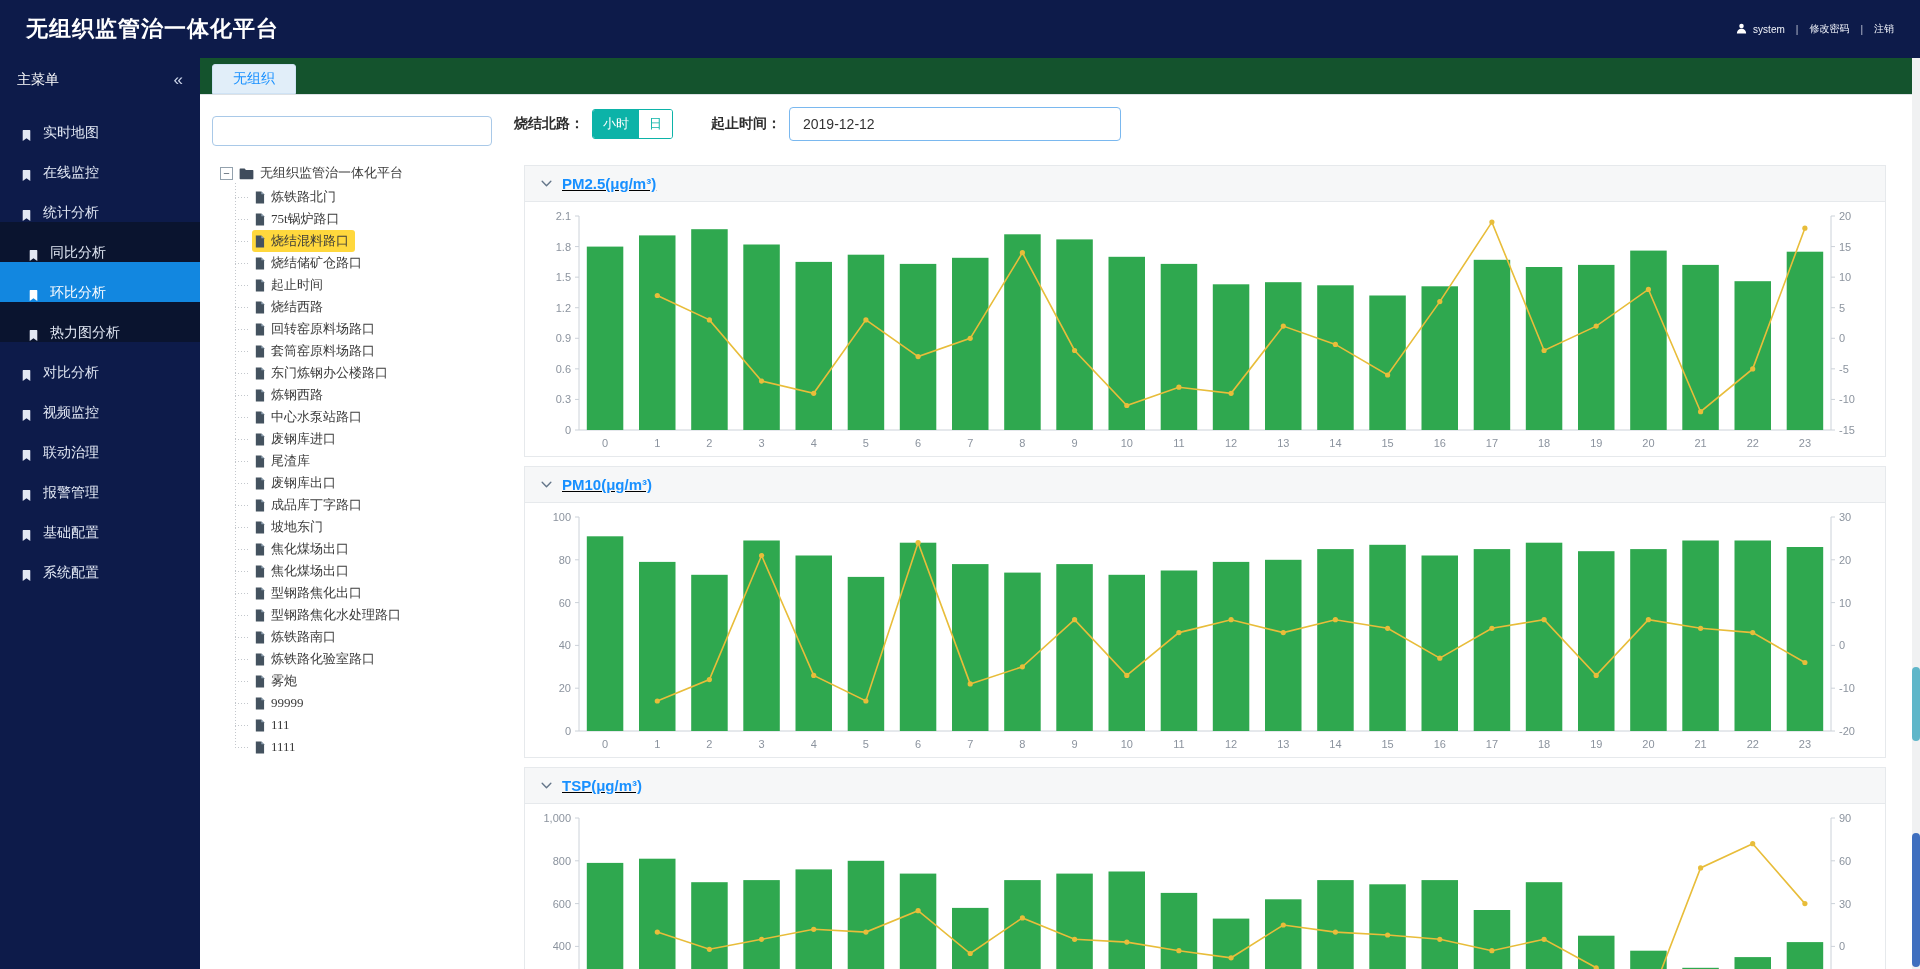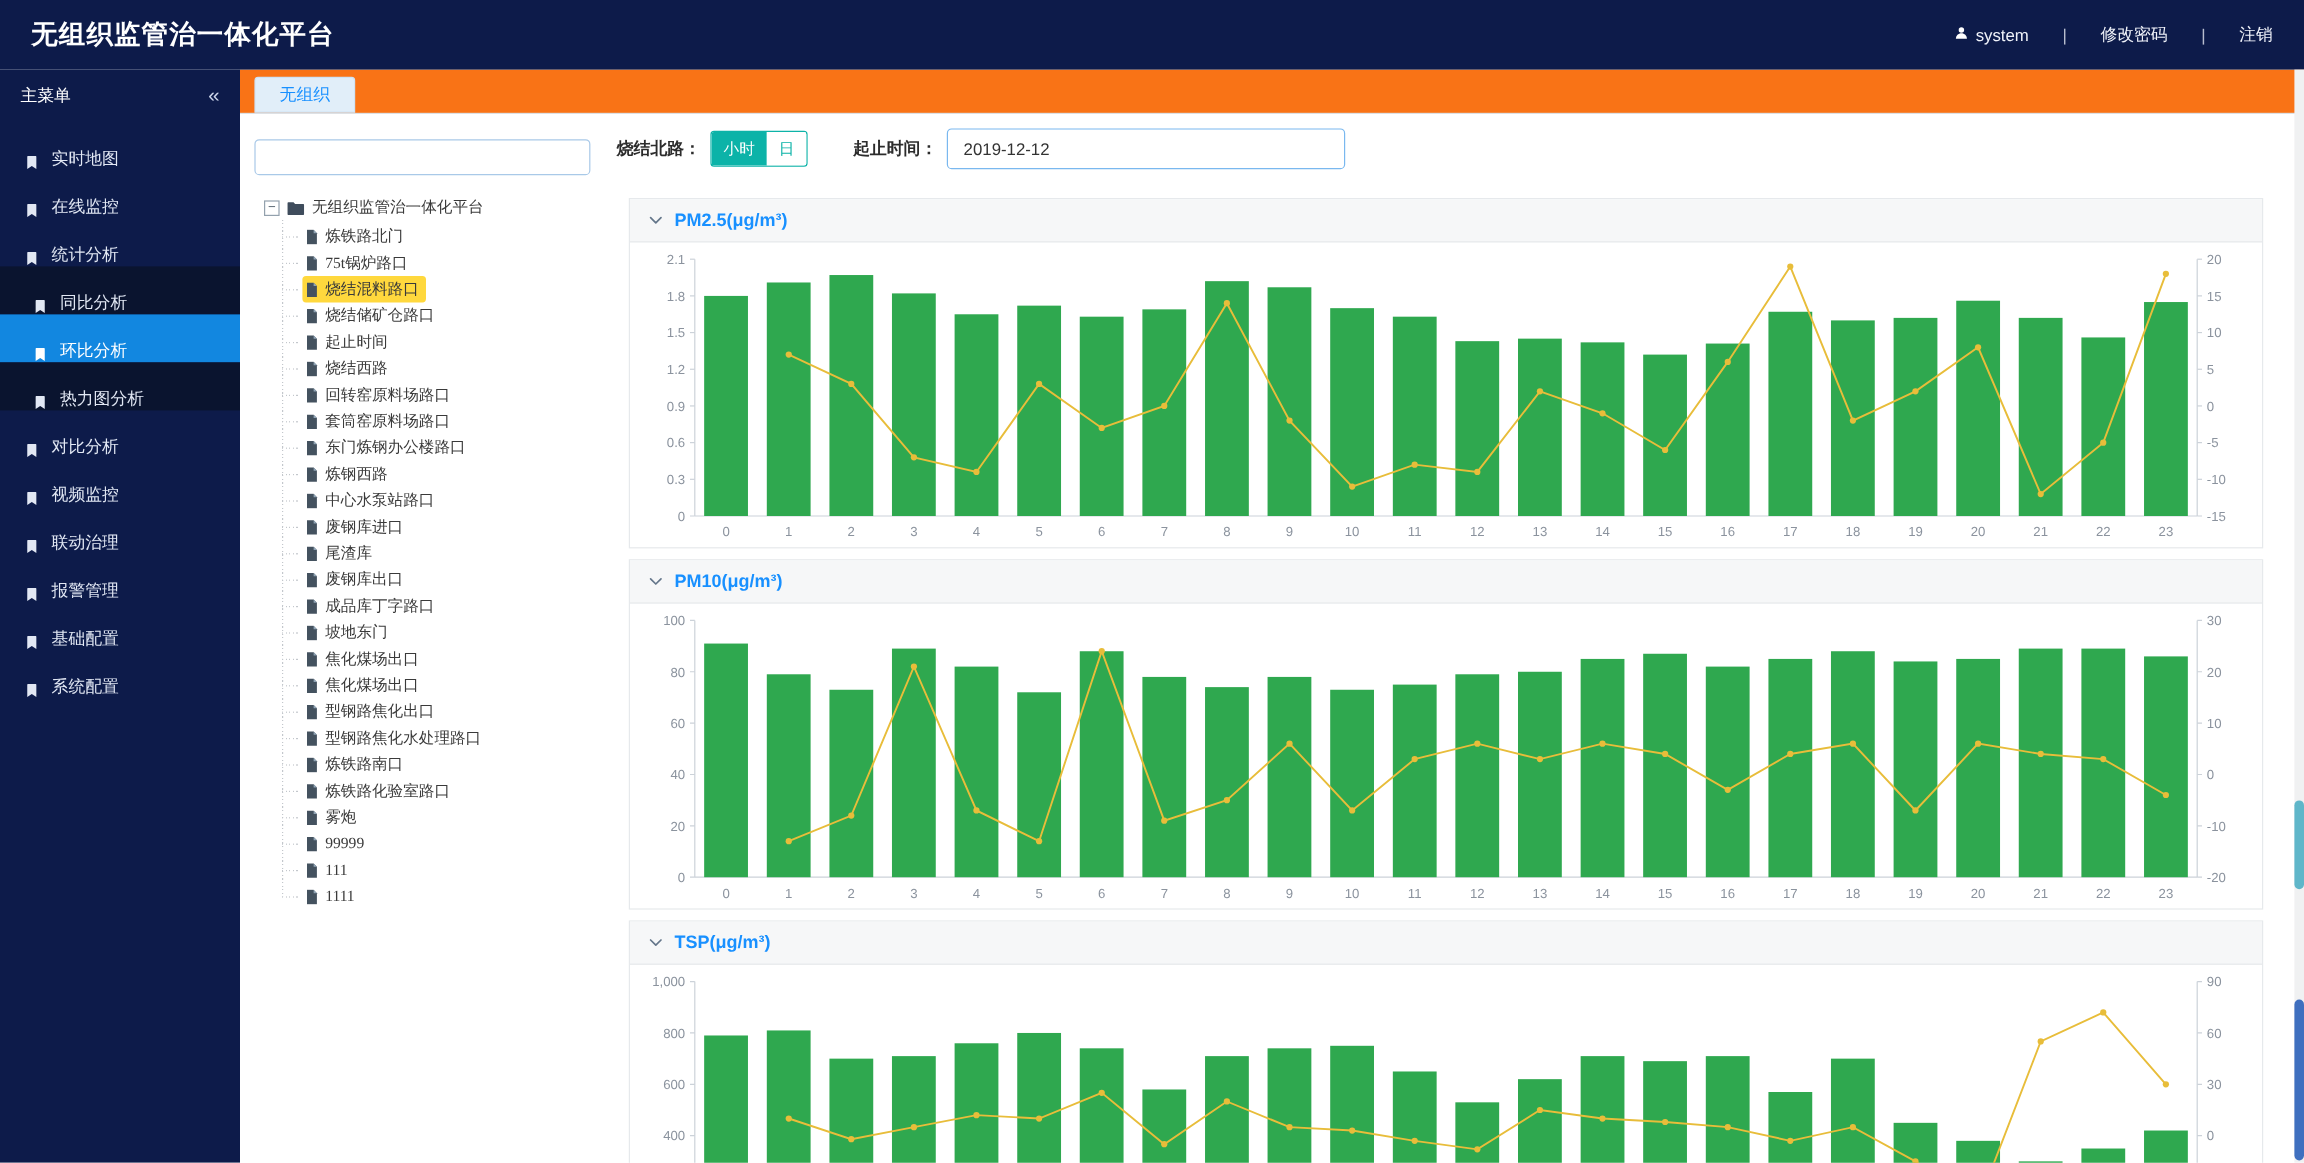--- a/index.html
+++ b/index.html
@@ -2,38 +2,38 @@
 <html><head>
 <meta charset="utf-8">
 <style>
   * { margin:0; padding:0; box-sizing:border-box; }
   html,body { width:1920px; height:969px; overflow:hidden; font-family:"Liberation Sans","DejaVu Sans",sans-serif; background:#fff; position:relative; }
 
   
   .header { position:absolute; top:0; left:0; right:0; height:58px; background:#0d1b4a; color:#fff;
             display:flex; align-items:center; justify-content:space-between; padding:0 26px; z-index:10; }
   .header-title { font-size:22px; font-weight:bold; letter-spacing:1px; }
-  .header-right { display:flex; align-items:center; gap:28px; font-size:14px; color:#f0f3fa; }
+  .header-right { display:flex; align-items:center; gap:11px; font-size:10px; color:#f0f3fa; }
   .hr-item { display:flex; align-items:center; gap:5px; cursor:pointer; }
   .sep { opacity:.75; }
 
   
   .sidebar { position:absolute; top:58px; left:0; width:200px; bottom:0; background:#0d1b4a; z-index:9; }
   .menu-head { height:44px; display:flex; align-items:center; justify-content:space-between; padding:0 17px;
                color:#fff; font-size:14px; }
   .collapse { color:#cdd6ea; font-size:17px; cursor:pointer; }
   .menu-item { height:40px; display:flex; align-items:flex-end; gap:10px; padding-left:20px; font-size:14px;
                color:#e2e8f4; cursor:pointer; }
   .menu-item.sub { background:#0a142f; padding-left:27px; }
   .menu-item.active { background:#1287e0; color:#fff; }
   .mi-icon { display:flex; align-items:center; }
   .mi-icon svg { fill:currentColor; }
 
   
-  .tabbar { position:absolute; left:200px; top:58px; right:0; height:37px; background:#f97316;
+  .tabbar { position:absolute; left:200px; top:58px; right:0; height:37px; background:#14532d;
             border-bottom:1px solid #dde1e5; display:flex; align-items:center;text-align:center; }
   .tab { margin-left:12px; height:30px; display:flex; align-items:center; padding:0 20px; background:#e1eef9;
          color:#1890ff; font-size:14px; border:1px solid #cfe3f5; border-radius:3px 3px 0 0; margin-top:6px; cursor:pointer; }
 
   
   .tree-panel { position:absolute; left:210px; top:95px; width:286px; bottom:0; background:#fff; padding:21px 0 0 2px; }
   .search-input { width:280px; height:30px; border:1px solid #a9c9e8; border-radius:4px; outline:none;
                   padding:0 9px; font-size:13px; color:#333; }
   .tree { margin-top:16px; font-size:13px; color:#3a3a3a; padding-left:8px; }
   .tree-root { display:flex; align-items:center; gap:6px; height:22px; cursor:pointer; }
@@ -57,21 +57,21 @@
   .toggle-btn { min-width:32px; height:28px; display:flex; align-items:center; justify-content:center;
                 padding:0 10px; font-size:13px; background:#fff; color:#0cb3a8; cursor:pointer; }
   .toggle-btn.active { background:#0cb3a8; color:#fff; }
   .date-input { width:332px; height:34px; border:1px solid #7ab8ef; border-radius:4px; outline:none;
                 padding:0 13px; font-size:14px; color:#333; }
 
   
   .charts { position:absolute; left:524px; top:165px; width:1362px; }
   .panel { border:1px solid #e6e9ec; background:#fff; margin-bottom:9px; }
   .panel-header { height:36px; background:#f6f7f8; border-bottom:1px solid #e6e9ec; display:flex;
-                  align-items:center; gap:9px; padding:0 15px; }
+                  align-items:center; gap:9px; padding:0 15px;text-decoration:underline; }
   .chev { display:flex; align-items:center; cursor:pointer; }
   .panel-title { color:#1890ff; font-weight:bold; font-size:15px; }
   .panel-body { height:254px; position:relative; }
   .panel-body svg text { font-family:"Liberation Sans","DejaVu Sans",sans-serif; }
 
   
   .scroll-track { position:absolute; right:0; top:58px; bottom:0; width:8px; background:#f0f1f2; z-index:11; }
   .scroll-thumb { position:absolute; right:0; width:8px; border-radius:4px; cursor:pointer; }
   .thumb-teal { top:609px; height:74px; background:#5fb6c9; }
   .thumb-blue { top:775px; height:134px; background:#3f6fbf; }

